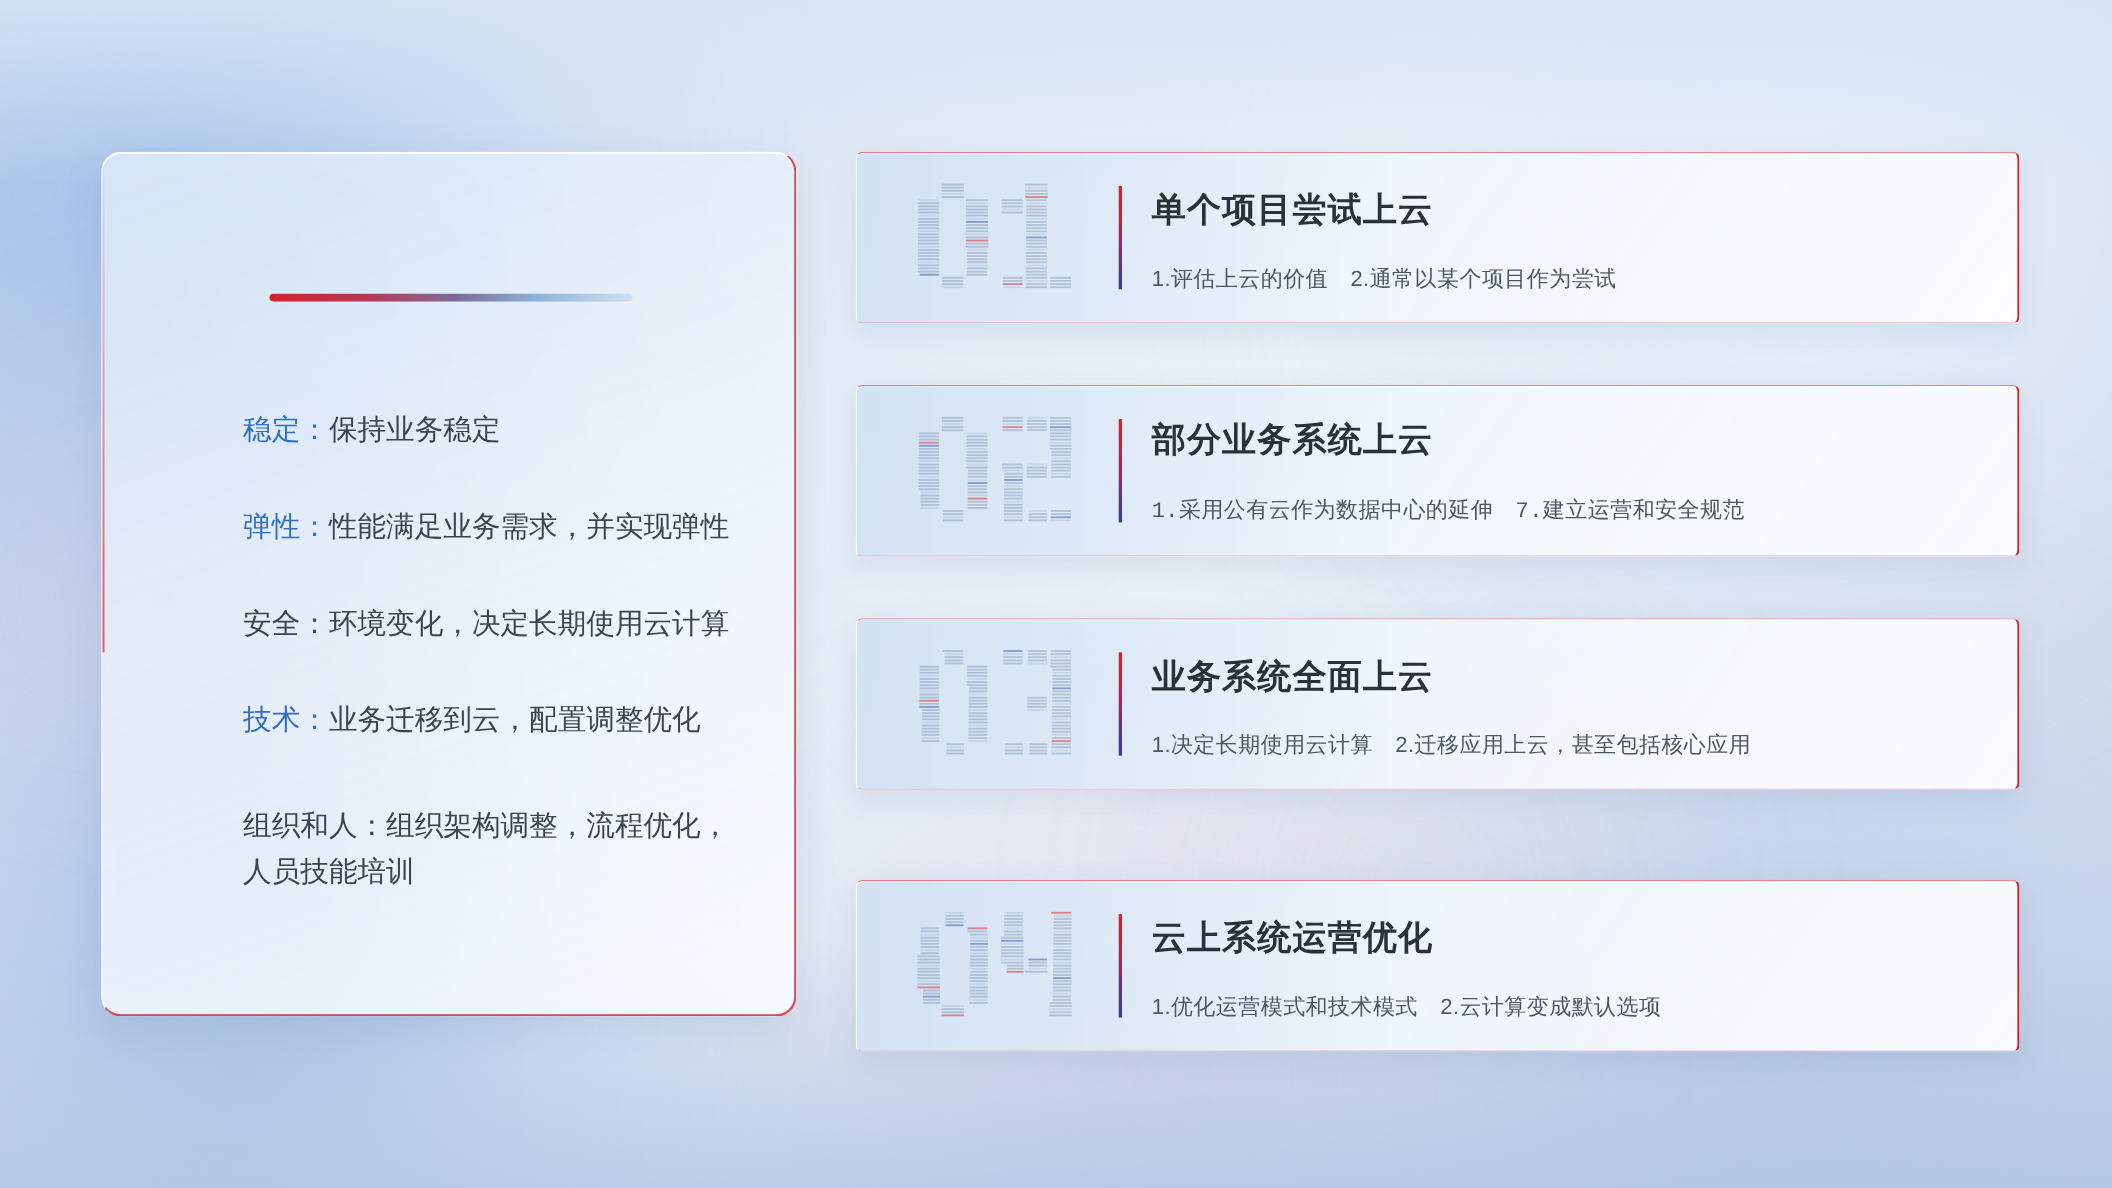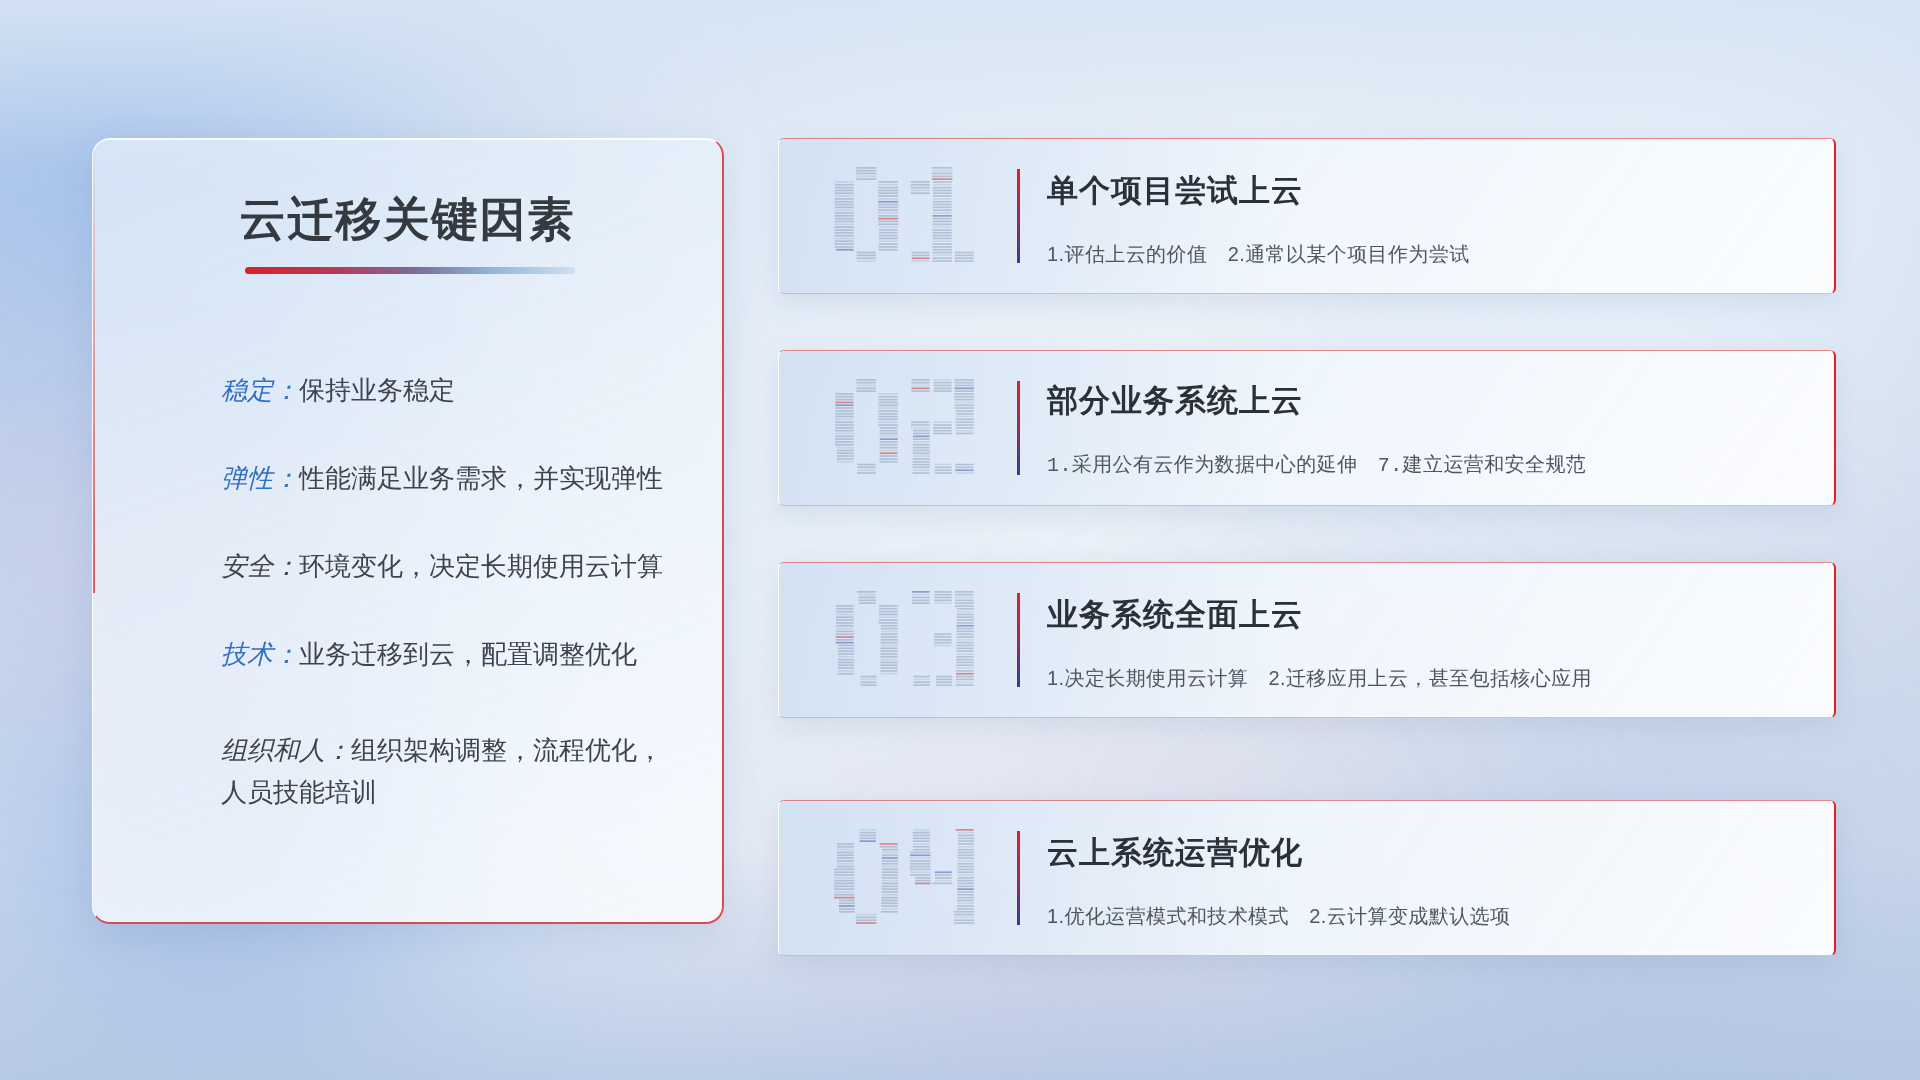--- a/index.html
+++ b/index.html
@@ -63,21 +63,21 @@
   }
   #panel-title-rule {
     position:absolute; left:152px; top:128px; width:330px; height:7px; border-radius:4px;
     background:linear-gradient(90deg,#d6222b 0%,#b43b57 28%,#7a6d9c 52%,#8fb4d8 74%,#cfe0ef 100%);
   }
   #panel-list { position:absolute; left:128px; right:40px; top:238px; }
   .panel-item {
     font-size:26px; line-height:1.0; color:#3d4450;
     margin-bottom:62px; white-space:nowrap;
   }
-  .panel-item .pi-label { color:#2f6fc4;font-style:italic; }
+  .panel-item .pi-label { color:#2f6fc4; }
   .panel-item.wrap { white-space:normal; line-height:1.62;margin-top:16px; }
 
   
   .card {
     position:absolute; left:778px; width:1058px; height:156px;
     border-radius:6px;
     background:linear-gradient(125deg,rgba(226,237,249,.92) 0%,rgba(240,246,252,.92) 45%,rgba(252,253,255,.97) 100%);
     border:1px solid rgba(255,255,255,.8);
     border-right:2.5px solid #e01f26;
     border-top:1.5px solid rgba(224,31,38,.55);
@@ -127,21 +127,20 @@
   <div class="bg-blob blob-e"></div>
   <div class="bg-blob blob-f"></div>
   <div class="bg-blob blob-g"></div>
   <div class="bg-top-fade"></div>
   <div class="bg-bottom-fade"></div>
 </div>
 
 <div id="stage">
 
   <div id="left-panel">
-    <div id="panel-title">云迁移关键因素</div>
     <div id="panel-title-rule"></div>
     <div id="panel-list">
         <div class="panel-item"><span class="pi-label" style="color: rgb(47, 111, 196);">稳定：</span><span>保持业务稳定</span></div>
         <div class="panel-item"><span class="pi-label" style="color: rgb(47, 111, 196);">弹性：</span><span>性能满足业务需求，并实现弹性</span></div>
         <div class="panel-item"><span class="pi-label" style="color: rgb(61, 68, 80);">安全：</span><span>环境变化，决定长期使用云计算</span></div>
         <div class="panel-item"><span class="pi-label" style="color: rgb(47, 111, 196);">技术：</span><span>业务迁移到云，配置调整优化</span></div>
         <div class="panel-item wrap"><span class="pi-label" style="color: rgb(61, 68, 80);">组织和人：</span><span>组织架构调整，流程优化，人员技能培训</span></div>
       </div>
   </div>
 

